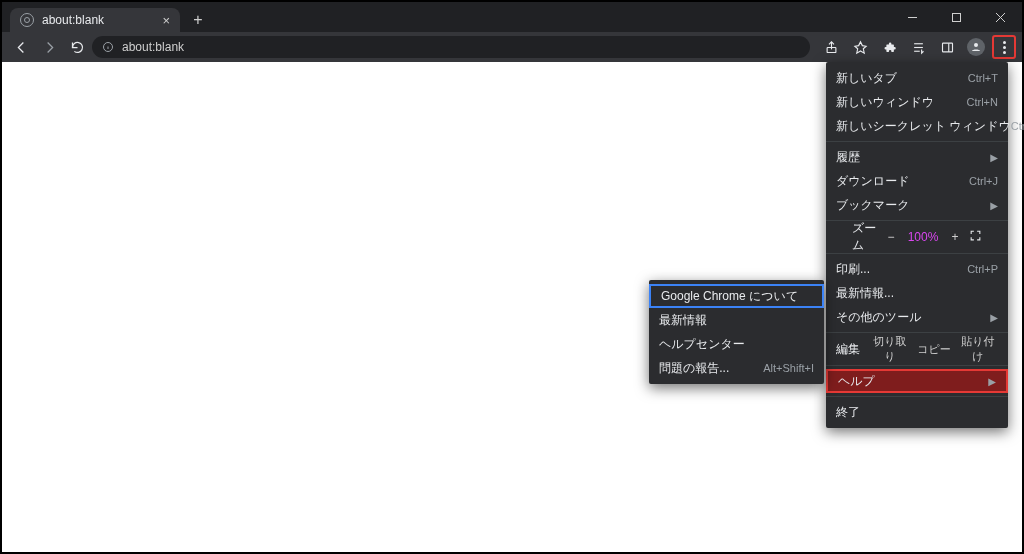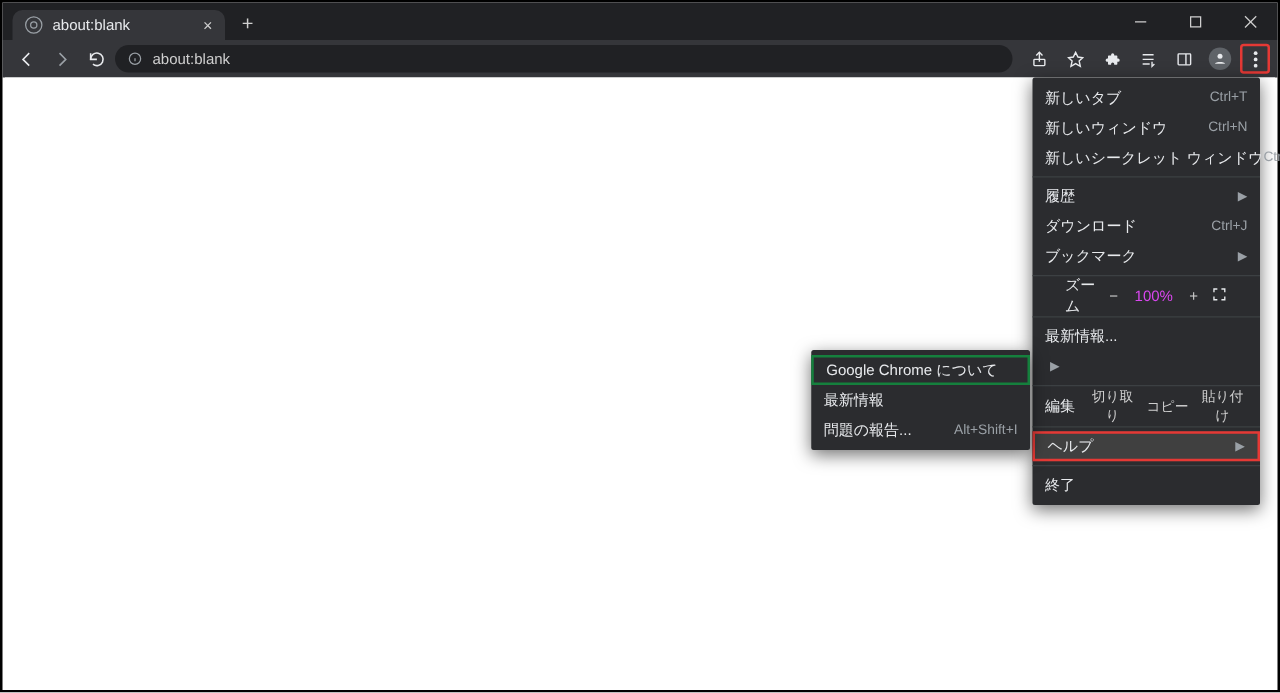--- a/index.html
+++ b/index.html
@@ -53,41 +53,41 @@
   .menu {
     position:absolute; top:60px; right:14px; width:182px; background:#2b2c2f;
     color:#e8eaed; font-size:12px; border-radius:2px; box-shadow:0 4px 14px rgba(0,0,0,.55);
     padding:4px 0;
   }
   .mi { display:flex; align-items:center; height:24px; padding:0 10px; position:relative;}
   .mi .lbl { flex:1; white-space:nowrap; }
   .mi .sc  { color:#9aa0a6; font-size:11px; }
   .mi .chev { color:#9aa0a6; font-size:10px; margin-left:4px;}
   .sep { height:1px; background:#3c4043; margin:3px 0; }
-  .mi.hover { background:#404040; }
+  .mi.hover { background:#7f1d1d; }
   .mi.boxed { border:2px solid #e53935; }
 
   .zoomrow { display:flex; align-items:center; height:26px; padding:0 26px; gap:6px;}
   .zoomrow .lbl{ flex:1;}
   .zbtn { width:16px; text-align:center; color:#cfcfcf;}
   .zval { width:36px; text-align:center; color:#d946ef;}
   .full svg{width:13px;height:13px;}
 
   .editrow { display:flex; align-items:center; height:26px; padding:0 10px; gap:4px;}
   .editrow .lbl{ width:30px;}
   .editrow .act{ flex:1; text-align:center; color:#cfcfcf; font-size:11px;}
 
   
   .submenu {
     position:absolute; top:278px; right:198px; width:175px; background:#2b2c2f;
     color:#e8eaed; font-size:12px; border-radius:2px; box-shadow:0 4px 14px rgba(0,0,0,.55);
     padding:4px 0;
   }
   .submenu .mi { height:24px; }
-  .submenu .mi.boxed { border:2px solid #15803d; }
+  .submenu .mi.boxed { border:2px solid #3b82f6; }
 </style>
 </head>
 <body>
 
 <div class="frame">
 
   <div class="titlebar">
     <div class="tab">
       <span class="fav"></span>
       <span class="ttl">about:blank</span>
@@ -228,23 +228,28 @@
         <svg viewBox="0 0 24 24" fill="none" stroke="#e8eaed" stroke-width="2">
           <polyline points="4 9 4 4 9 4"></polyline>
             <polyline points="15 4 20 4 20 9"></polyline>
           <polyline points="20 15 20 20 15 20"></polyline>
             <polyline points="9 20 4 20 4 15"></polyline>
         </svg>
       </span>
     </div>
     <div class="sep"></div>
     <div class="mi">
+      <span class="lbl">印刷...</span>
+      <span class="sc">Ctrl+P</span>
+    </div>
+    <div class="mi">
       <span class="lbl">最新情報...</span>
     </div>
     <div class="mi">
+      <span class="lbl">その他のツール</span>
       <span class="chev">▶</span>
     </div>
     <div class="sep"></div>
     <div class="editrow">
       <span class="lbl">編集</span>
       <span class="act">切り取り</span>
       <span class="act">コピー</span>
       <span class="act">貼り付け</span>
     </div>
     <div class="sep"></div>
@@ -259,18 +264,21 @@
   </div>
 
   <div class="submenu">
     <div class="mi boxed">
       <span class="lbl">Google Chrome について</span>
     </div>
     <div class="mi">
       <span class="lbl">最新情報</span>
     </div>
     <div class="mi">
+      <span class="lbl">ヘルプセンター</span>
+    </div>
+    <div class="mi">
       <span class="lbl">問題の報告...</span>
       <span class="sc">Alt+Shift+I</span>
     </div>
   </div>
 
 </div>
 
 </body></html>

